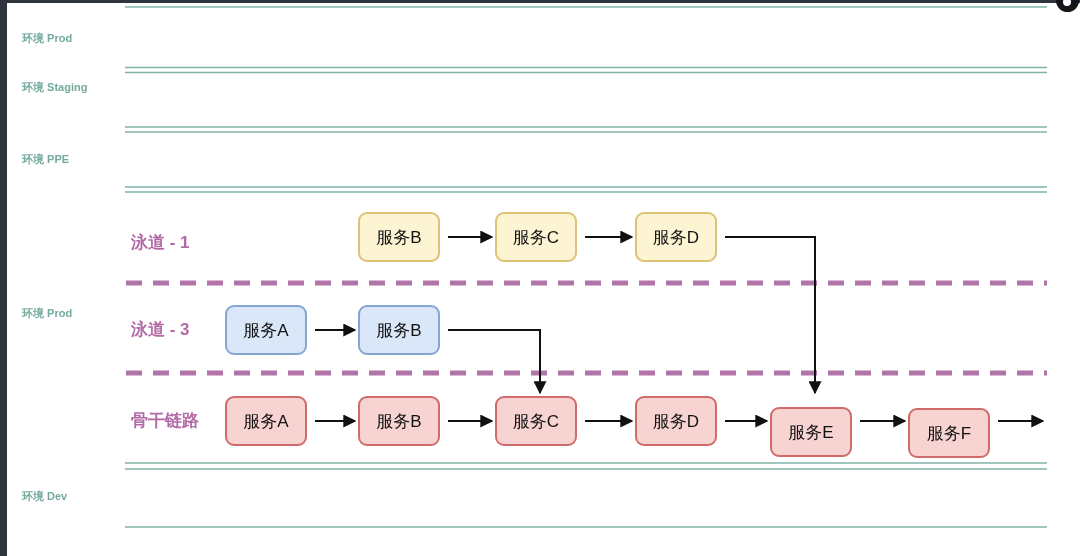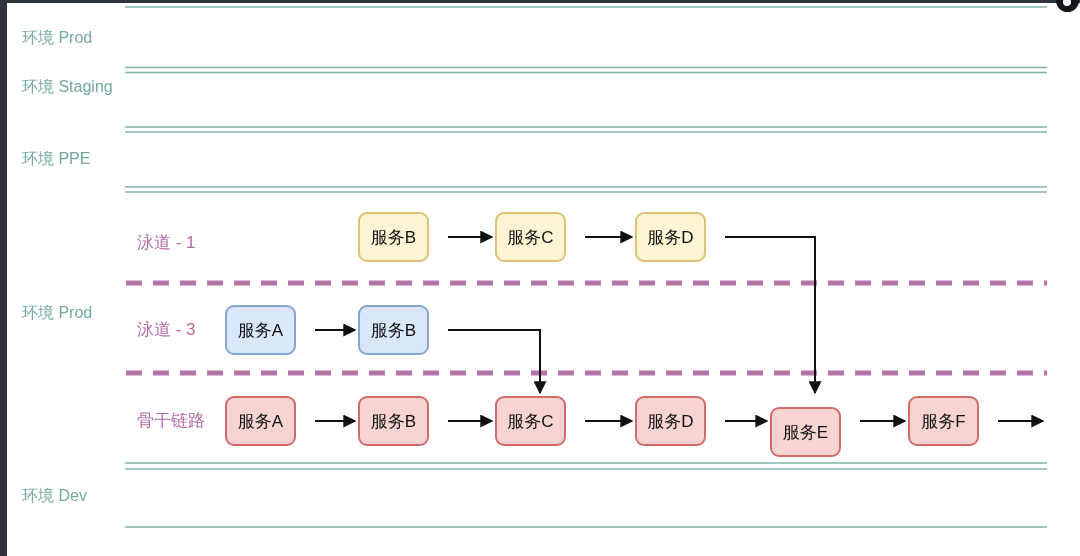--- a/index.html
+++ b/index.html
@@ -19,31 +19,31 @@
   .badge{
     position:absolute;left:1056px;top:-11px;width:23px;height:23px;border-radius:50%;
     background:#14161c;z-index:5;
   }
   .badge::after{
     content:"";position:absolute;left:7px;top:9px;width:8px;height:8px;
     border-radius:50%;background:#ffffff;
   }
   
   .env-label{
-    position:absolute;left:22px;color:#74a99f;font-size:16px;line-height:20px;
-    white-space:nowrap;z-index:3;
+    position:absolute;left:22px;color:#74a99f;font-size:11px;line-height:20px;
+    white-space:nowrap;z-index:3;font-weight:bold;
   }
   
   .lane-label{
-    position:absolute;left:137px;color:#b26ba6;font-size:17px;font-weight:normal;
+    position:absolute;left:131px;color:#b26ba6;font-size:17px;font-weight:bold;
     line-height:20px;white-space:nowrap;z-index:3;
   }
   
   .node{
-    position:absolute;width:71px;height:50px;box-sizing:border-box;
+    position:absolute;width:82px;height:50px;box-sizing:border-box;
     border-radius:9px;border:2px solid #000;
     display:flex;align-items:center;justify-content:center;
     font-size:17px;color:#111111;z-index:4;background:#fff;
   }
   .node.yellow{background:#fcf4d3;border-color:#dfc277;}
   .node.blue{background:#d9e7f9;border-color:#87a5d3;}
   .node.red{background:#f7d3d2;border-color:#d06b6b;}
   svg.layer{position:absolute;left:0;top:0;z-index:2;}
 </style>
 </head>
@@ -113,15 +113,15 @@
 <div class="node yellow" style="left:635px;top:212px">服务D</div>
 
 <div class="node blue" style="left:225px;top:305px">服务A</div>
 <div class="node blue" style="left:358px;top:305px">服务B</div>
 
 <div class="node red" style="left:225px;top:396px">服务A</div>
 <div class="node red" style="left:358px;top:396px">服务B</div>
 <div class="node red" style="left:495px;top:396px">服务C</div>
 <div class="node red" style="left:635px;top:396px">服务D</div>
 <div class="node red" style="left:770px;top:407px">服务E</div>
-<div class="node red" style="left:908px;top:396px">服务F</div>
+<div class="node red" style="left:908px;top:408px">服务F</div>
 
 <div class="badge"></div>
 
 </body></html>

